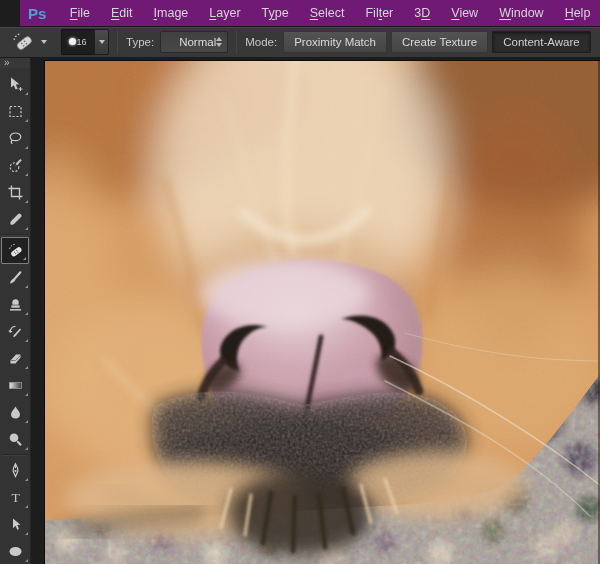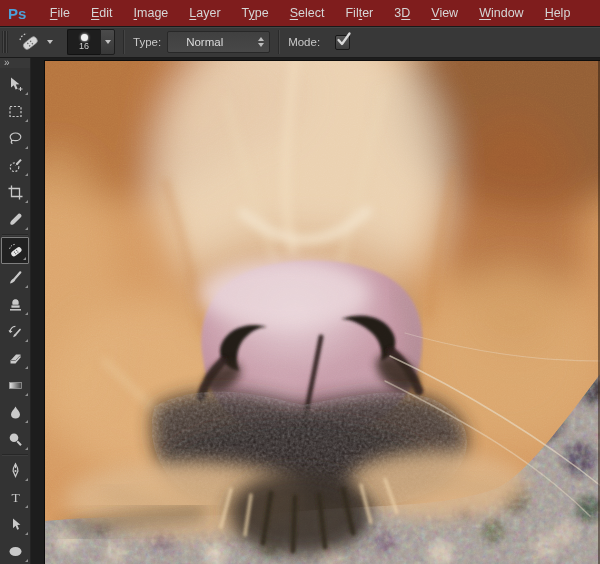--- a/index.html
+++ b/index.html
@@ -1,38 +1,38 @@
 <!DOCTYPE html>
 <html><head>
 <meta charset="utf-8">
 <style>
   html,body{margin:0;padding:0;background:#1d1d1d;width:600px;height:564px;overflow:hidden;
     font-family:"Liberation Sans",sans-serif;-webkit-font-smoothing:antialiased;}
   .app{width:600px;height:564px;display:flex;flex-direction:column;background:#1d1d1d;}
 
   
-  .menubar{height:26px;background:#7f1d1d;display:flex;align-items:center;
-    border-bottom:1px solid #191919;flex:0 0 auto;}
+  .menubar{height:26px;background:#701a75;display:flex;align-items:center;
+    border-bottom:1px solid #191919;flex:0 0 auto;margin-left:20px;}
   .ps-logo{color:#4da0d8;font-weight:bold;font-size:15px;padding:0 13px 0 8px;letter-spacing:0px;}
   .menu-item{color:#d6d6d6;font-size:12.5px;padding:0 10.5px;cursor:default;white-space:nowrap;text-align:right;}
   .menu-item .mu{text-decoration:underline;text-underline-offset:2px;}
 
   
   .optionsbar{height:30px;background:#383838;border-bottom:1px solid #1a1a1a;
     display:flex;align-items:center;flex:0 0 auto;overflow:hidden;white-space:nowrap;
     box-shadow:inset 0 1px 0 #454545;}
   .obar-grip{width:6px;height:22px;margin:0 3px 0 2px;
     background:repeating-linear-gradient(90deg,#2a2a2a 0 1px,#474747 1px 2px,#2a2a2a 2px 3px);}
   .tool-preset{display:flex;align-items:center;padding:0 5px;}
   .tool-preset svg{display:block;}
   .caret-down{width:0;height:0;border-left:3.5px solid transparent;border-right:3.5px solid transparent;
     border-top:4px solid #c4c4c4;margin-left:5px;}
   .brush-size{display:flex;align-items:stretch;margin-left:9px;height:26px;}
   .bs-box{width:32px;background:#1e1e1e;border:1px solid #121212;border-right:none;border-radius:2px 0 0 2px;
-    display:flex;flex-direction:column;align-items:center;justify-content:center;}
+    display:flex;flex-direction:row;align-items:center;justify-content:center;}
   .bs-dot{width:7px;height:7px;border-radius:50%;background:#f2f2f2;box-shadow:0 0 3px #fff;margin-bottom:1px;}
   .bs-num{color:#cfcfcf;font-size:9px;line-height:9px;}
   .bs-caret{width:13px;background:linear-gradient(#4b4b4b,#383838);border:1px solid #1d1d1d;
     border-radius:0 2px 2px 0;display:flex;align-items:center;justify-content:center;}
   .bs-caret .caret-down{margin:0;}
   .vsep{width:1px;height:24px;background:#2a2a2a;border-right:1px solid #444;margin:0 8px;}
   .obar-label{color:#c9c9c9;font-size:11.5px;margin-right:6px;}
   .dropdown{width:78px;height:20px;background:linear-gradient(#404040,#484848);
     border:1px solid #282828;border-radius:2px;display:flex;align-items:center;
     justify-content:space-between;padding:0 5px 0 18px;}
@@ -129,20 +129,25 @@
       <span class="dd-value">Normal</span>
       <span class="spinner">
         <span class="spin-up"></span>
           <span class="spin-dn"></span>
       </span>
     </div>
 
     <div class="vsep"></div>
 
     <span class="obar-label">Mode:</span>
+    <div class="type-group">
+      <div class="type-btn">Proximity Match</div>
+      <div class="type-btn">Create Texture</div>
+      <div class="type-btn selected">Content-Aware</div>
+    </div>
 
     <div class="sample-wrap">
       <div class="checkbox">
         <svg width="16" height="16" viewBox="0 0 16 16">
           <polyline points="2.5,9 6,13 13.5,2.5" fill="none" stroke="#dadada" stroke-width="2.3" stroke-linecap="round" stroke-linejoin="round"></polyline>
         </svg>
       </div>
 
     </div>
   </div>

